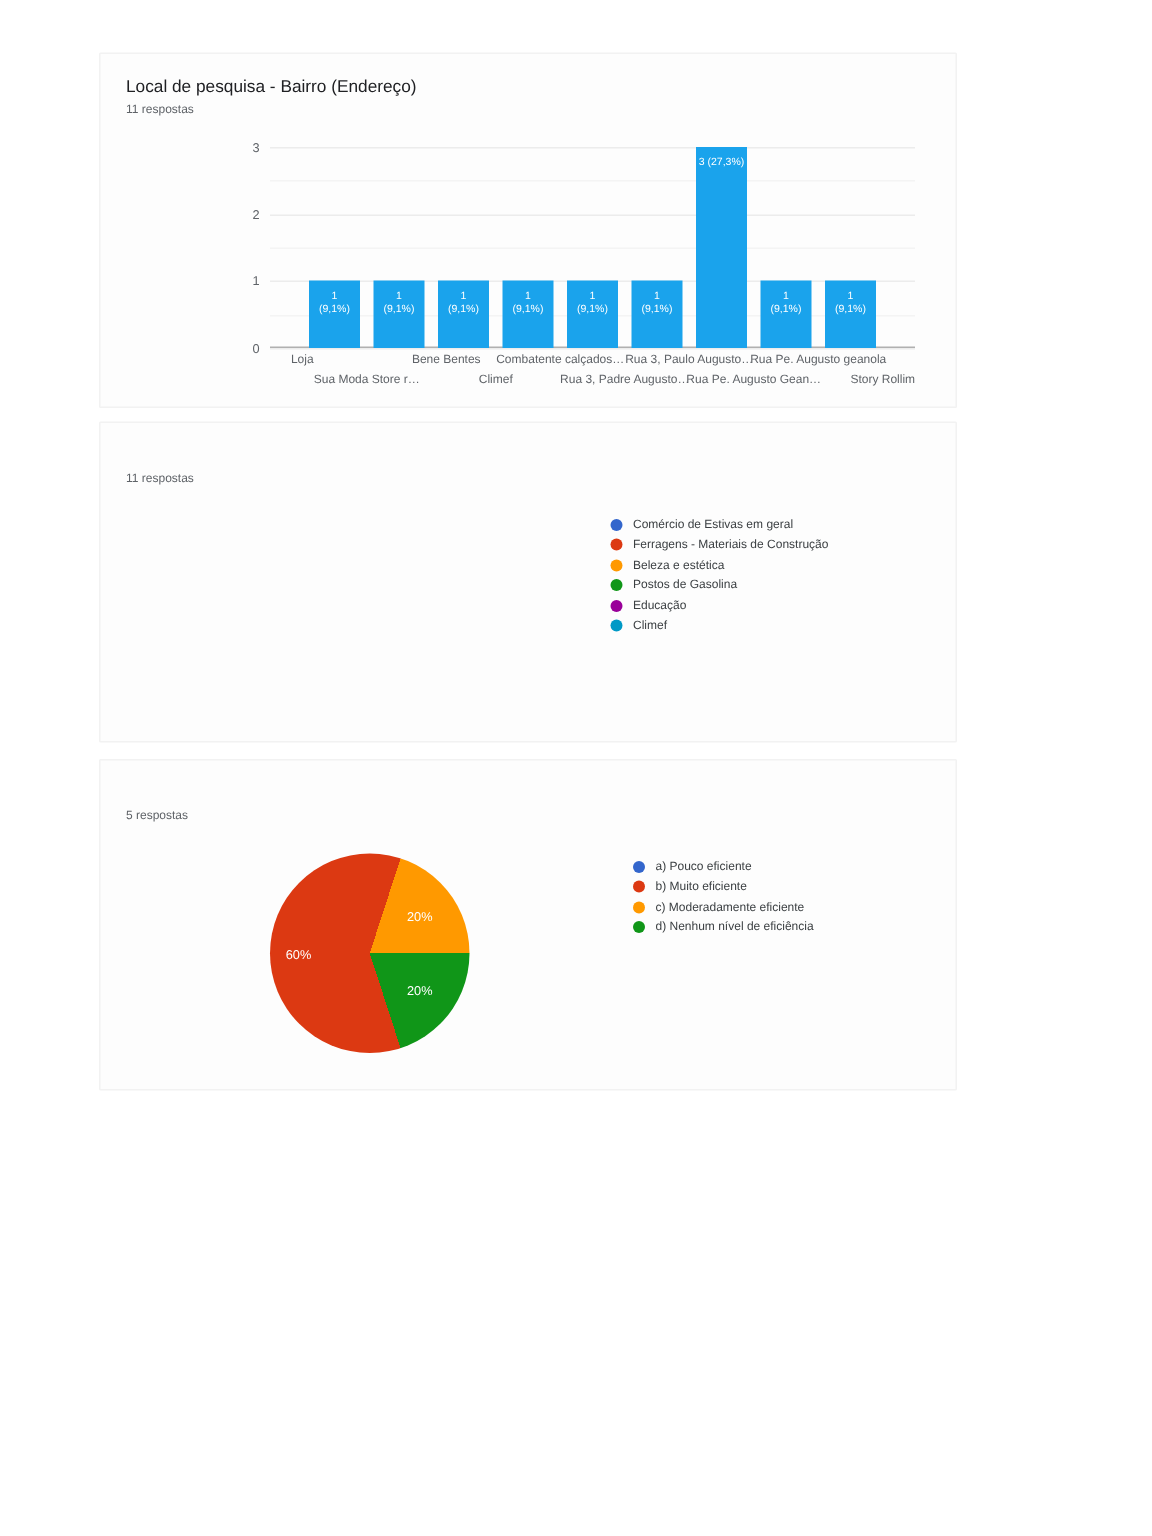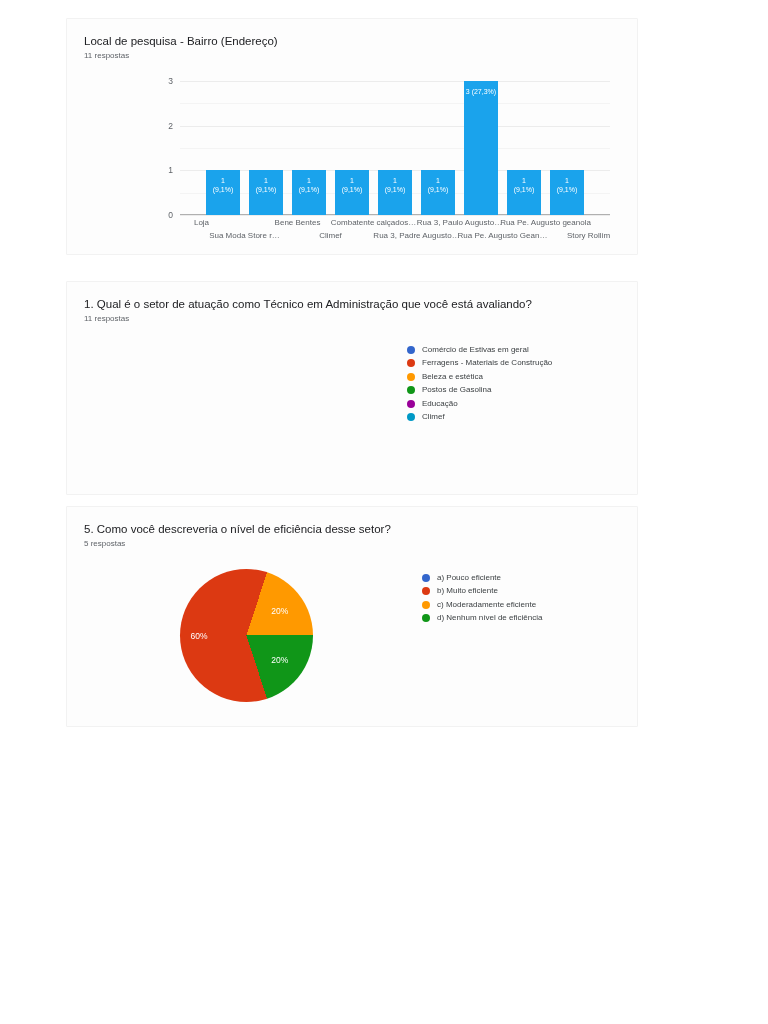--- a/index.html
+++ b/index.html
@@ -17,21 +17,21 @@
     background: #ffffff;
   }
 
   
   .card {
     position: absolute;
     background: #fdfdfd;
     border: 1px solid #f2f2f2;
     border-radius: 1px;
   }
-  #card-bar  { left: 66px; top: 18px;  width: 572px; height: 237px; text-decoration: underline; }
+  #card-bar  { left: 66px; top: 35px;  width: 572px; height: 237px; text-decoration: underline; }
   #card-pie1 { left: 66px; top: 281px; width: 572px; height: 214px; }
   #card-pie2 { left: 66px; top: 506px; width: 572px; height: 221px; }
 
   .q-title {
     position: absolute;
     left: 17px;
     color: #202124;
     font-size: 11.5px;
     line-height: 14px;
     white-space: nowrap;
@@ -224,21 +224,20 @@
           <div class="xlbl row1" style="left: 236.5px;">Rua 3, Padre Augusto…</div>
           <div class="xlbl row0" style="left: 279.5px;">Rua 3, Paulo Augusto…</div>
           <div class="xlbl row1" style="left: 322.5px;">Rua Pe. Augusto Gean…</div>
           <div class="xlbl row0" style="left: 365.5px;">Rua Pe. Augusto geanola</div>
           <div class="xlbl row1" style="left: 408.5px;">Story Rollim</div>
         </div>
     </div>
   </div>
 
   <div class="card" id="card-pie1">
-    <div class="q-title" style="top:15px;">1. Qual é o setor de atuação como Técnico em Administração que você está avaliando?</div>
     <div class="q-sub" style="top:32px;">11 respostas</div>
 
 
     <div class="legend" id="pie1-legend" style="left:340px; top:61px;">
         <div class="legend-row">
           <span class="legend-dot" style="background: rgb(51, 102, 204);"></span>
           <span class="legend-txt">Comércio de Estivas em geral</span>
         </div>
         <div class="legend-row">
           <span class="legend-dot" style="background: rgb(220, 57, 18);"></span>
@@ -257,21 +256,20 @@
           <span class="legend-txt">Educação</span>
         </div>
         <div class="legend-row">
           <span class="legend-dot" style="background: rgb(0, 153, 198);"></span>
           <span class="legend-txt">Climef</span>
         </div>
       </div>
   </div>
 
   <div class="card" id="card-pie2">
-    <div class="q-title" style="top:15px;">5. Como você descreveria o nível de eficiência desse setor?</div>
     <div class="q-sub" style="top:32px;">5 respostas</div>
 
     <div class="pie-wrap" id="pie2-wrap" style="left:113px; top:62px; width:133px; height:133px;">
         <div class="pie" style="left: 0px; top: 0px; width: 133px; height: 133px; background: conic-gradient(from 90deg, rgb(16, 150, 24) 0%, rgb(16, 150, 24) 20%, rgb(220, 57, 18) 20%, rgb(220, 57, 18) 80%, rgb(255, 153, 0) 80%, rgb(255, 153, 0) 100%);"></div>
         <div class="pie-slice-lbl" style="left: 99.8558px; top: 90.7344px;">20%</div>
         <div class="pie-slice-lbl" style="left: 19px; top: 66.5px;">60%</div>
         <div class="pie-slice-lbl" style="left: 99.8558px; top: 42.2656px;">20%</div>
       </div>
 
     <div class="legend" id="pie2-legend" style="left:355px; top:64px;">

